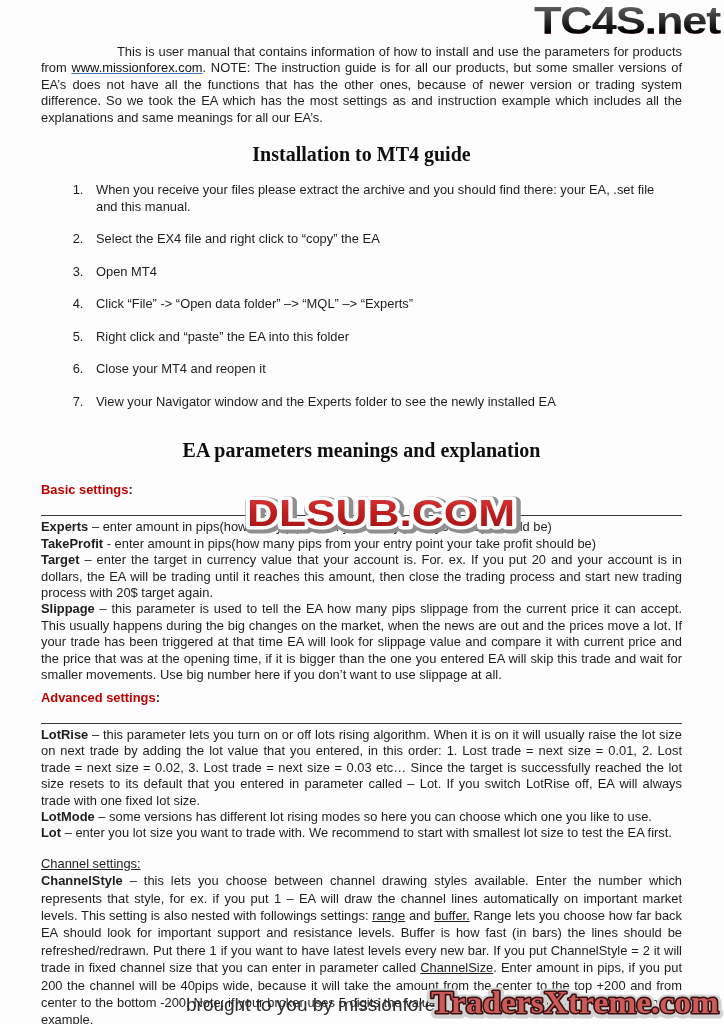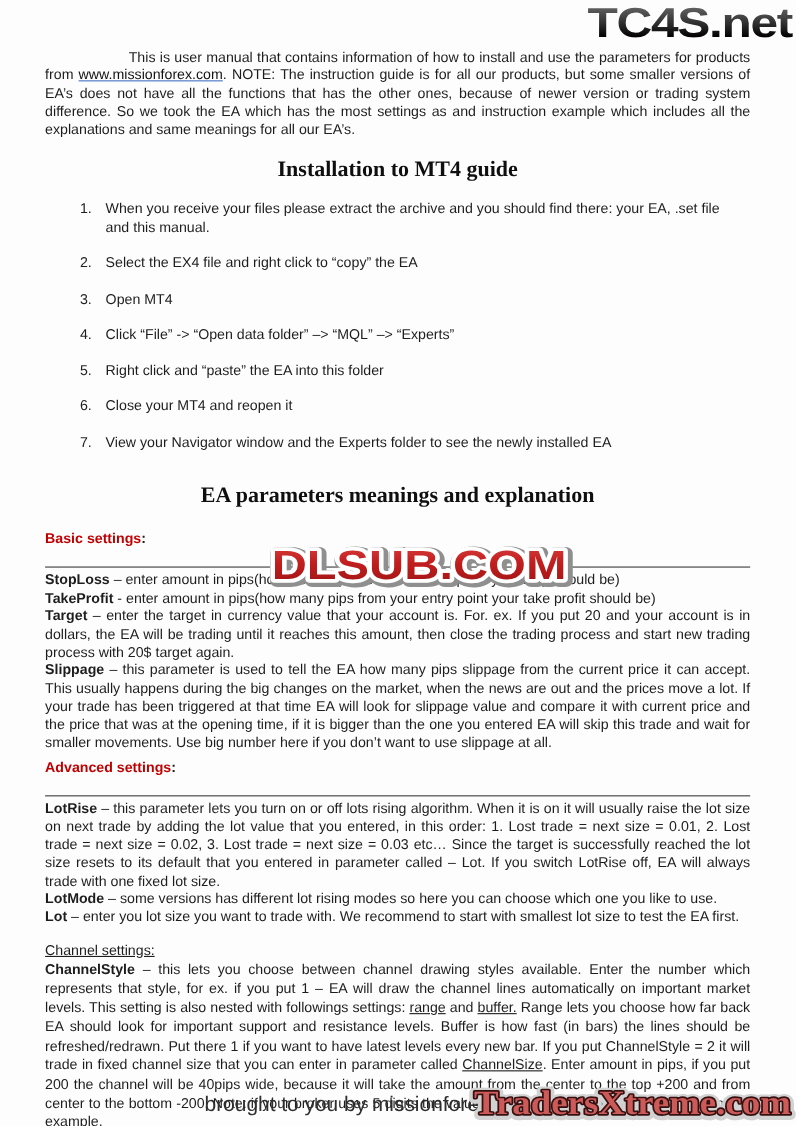--- a/index.html
+++ b/index.html
@@ -86,21 +86,21 @@
       <li>Click “File” -&gt; “Open data folder” –&gt; “MQL” –&gt; “Experts”</li>
       <li>Right click and “paste” the EA into this folder</li>
       <li>Close your MT4 and reopen it</li>
       <li>View your Navigator window and the Experts folder to see the newly installed EA</li>
     </ol>
 
     <h1 class="serif-head" style="margin-top:31px;">EA parameters meanings and explanation</h1>
 
     <div class="sec mt-basic">
       <p class="sec-head"><span class="red-label">Basic settings</span><span class="black-suffix">:</span></p>
-      <p class="param"><b>StopLoss</b><span> – enter amount in pips(how many pips from your entry point your stop should be)</span></p>
+      <p class="param"><b>Experts</b><span> – enter amount in pips(how many pips from your entry point your stop should be)</span></p>
       <p class="param"><b>TakeProfit</b><span> - enter amount in pips(how many pips from your entry point your take profit should be)</span></p>
       <p class="param"><b>Target</b><span> – enter the target in currency value that your account is. For. ex. If you put 20 and your account is in dollars, the EA will be trading until it reaches this amount, then close the trading process and start new trading process with 20$ target again.</span></p>
       <p class="param"><b>Slippage</b><span> – this parameter is used to tell the EA how many pips slippage from the current price it can accept. This usually happens during the big changes on the market, when the news are out and the prices move a lot. If your trade has been triggered at that time EA will look for slippage value and compare it with current price and the price that was at the opening time, if it is bigger than the one you entered EA will skip this trade and wait for smaller movements. Use big number here if you don’t want to use slippage at all.</span></p>
     </div>
 
     <div class="sec mt-advanced">
       <p class="sec-head"><span class="red-label">Advanced settings</span><span class="black-suffix">:</span></p>
       <p class="param"><b>LotRise</b><span> – this parameter lets you turn on or off lots rising algorithm. When it is on it will usually raise the lot size on next trade by adding the lot value that you entered, in this order: 1. Lost trade = next size = 0.01, 2. Lost trade = next size = 0.02, 3. Lost trade = next size = 0.03 etc… Since the target is successfully reached the lot size resets to its default that you entered in parameter called – Lot. If you switch LotRise off, EA will always trade with one fixed lot size.</span></p>
       <p class="param"><b>LotMode</b><span> – some versions has different lot rising modes so here you can choose which one you like to use.</span></p>
       <p class="param"><b>Lot</b><span> – enter you lot size you want to trade with. We recommend to start with smallest lot size to test the EA first.</span></p>

